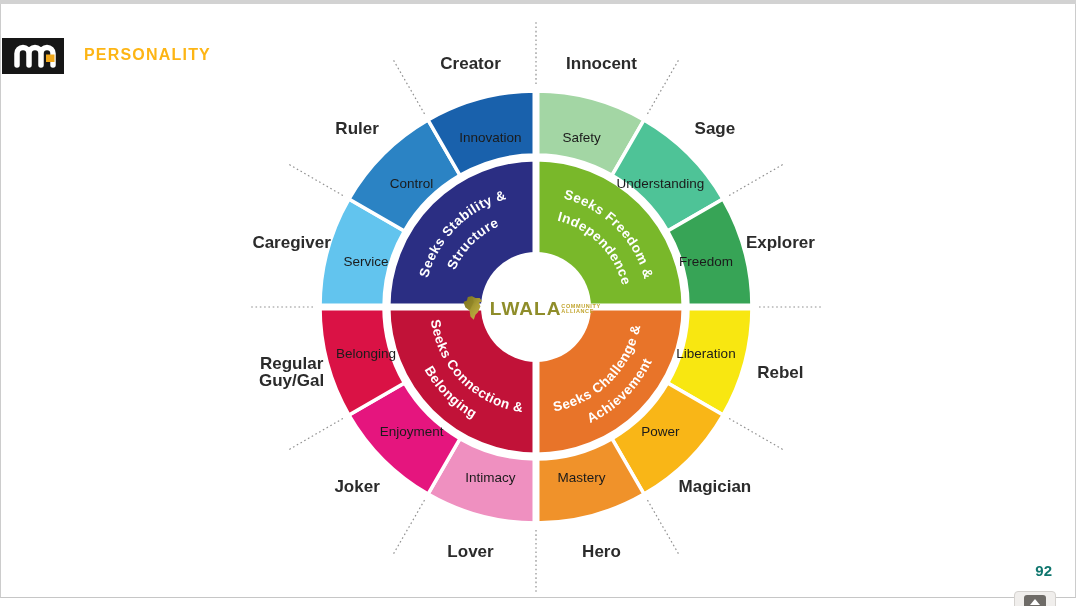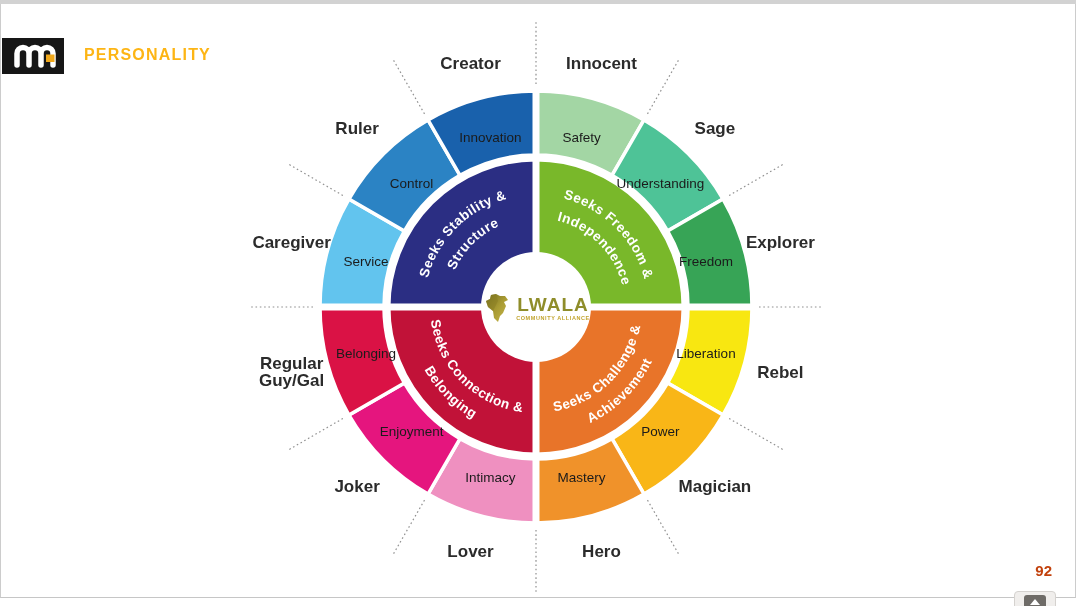--- a/index.html
+++ b/index.html
@@ -16,25 +16,25 @@
   .brand-box{position:absolute;left:2px;top:38px;width:62px;height:36px;}
   .page-title{
     position:absolute;left:84px;top:46px;font-size:16px;font-weight:bold;
     letter-spacing:1.2px;color:#fdb515;
   }
   #wheel-svg{position:absolute;left:0;top:0;width:1076px;height:606px;}
   .center-logo{
     position:absolute;left:462px;top:282px;width:150px;height:52px;
     display:flex;align-items:center;justify-content:center;gap:6px;
   }
-  .lwala-text{display:flex;flex-direction:column;align-items:center;line-height:1;}
+  .lwala-text{display:flex;flex-direction:row;align-items:center;line-height:1;}
   .lwala-name{font-size:19px;font-weight:bold;letter-spacing:1px;color:#8f8d2a;}
   .lwala-sub{font-size:5.5px;font-weight:bold;letter-spacing:0.6px;color:#c2a52f;margin-top:2px;}
   .page-number{
-    position:absolute;right:24px;top:562px;font-size:15px;font-weight:bold;color:#c2410c;
+    position:absolute;right:24px;top:562px;font-size:15px;font-weight:bold;color:#0f766e;
   }
   .corner-button{
     position:absolute;left:1014px;top:591px;width:42px;height:24px;
     background:#f0eeec;border:1px solid #d5d2cf;border-radius:4px;
     display:flex;align-items:flex-start;justify-content:center;box-sizing:border-box;
   }
   .corner-button-icon{
     margin-top:3px;width:22px;height:14px;background:#6e6b67;border-radius:3px;
     display:flex;align-items:center;justify-content:center;
   }

